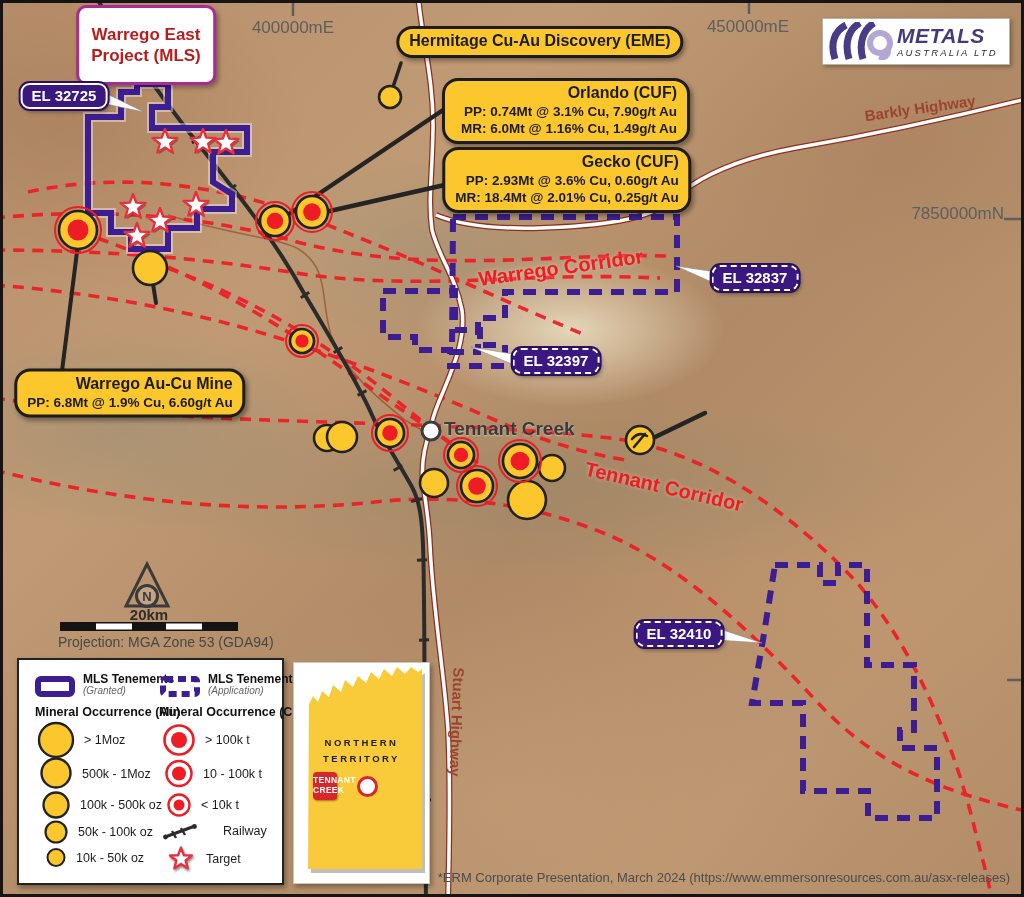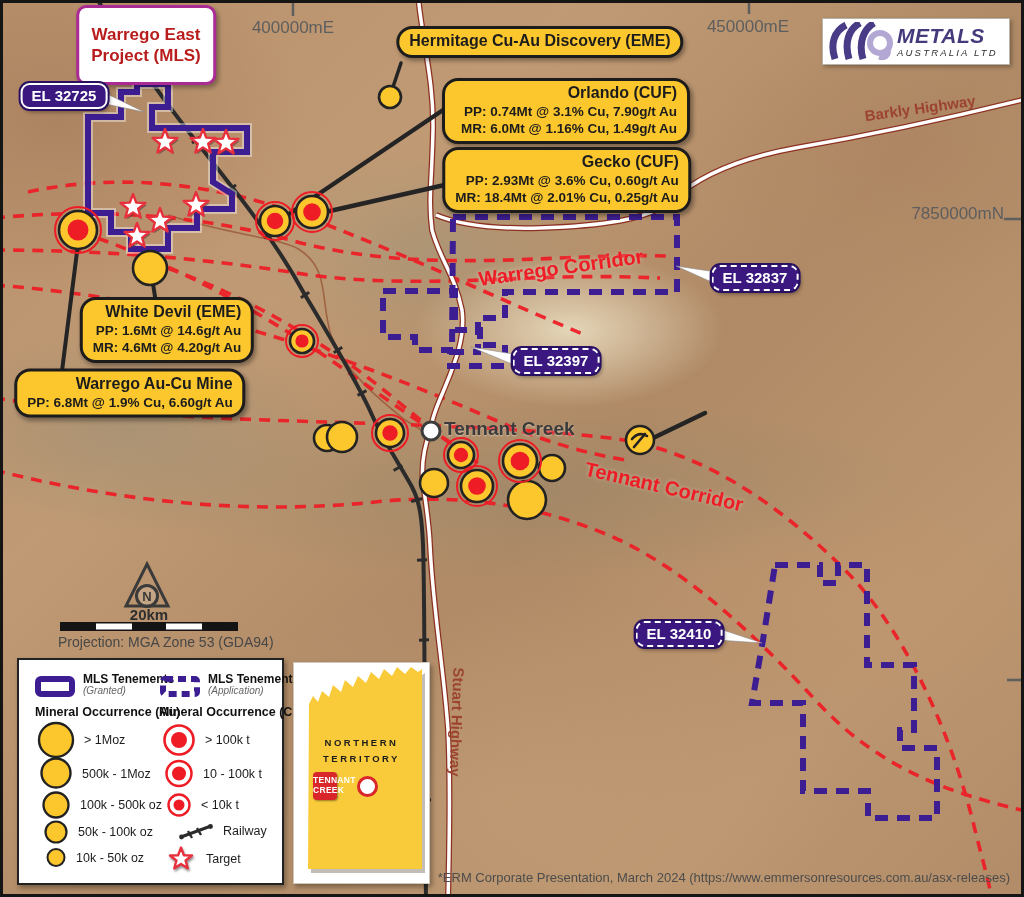--- a/index.html
+++ b/index.html
@@ -263,25 +263,20 @@
   <div class="ov callout center" style="left:566px;top:111px;padding-left:16px;">
     <div class="t">Orlando (CUF)</div>
     <div class="l">PP: 0.74Mt @ 3.1% Cu, 7.90g/t Au</div>
     <div class="l">MR: 6.0Mt @ 1.16% Cu, 1.49g/t Au</div>
   </div>
   <div class="ov callout center" style="left:567px;top:180px;">
     <div class="t">Gecko (CUF)</div>
     <div class="l">PP: 2.93Mt @ 3.6% Cu, 0.60g/t Au</div>
     <div class="l">MR: 18.4Mt @ 2.01% Cu, 0.25g/t Au</div>
   </div>
-  <div class="ov callout center" style="left:167px;top:330px;">
-    <div class="t">White Devil (EME)</div>
-    <div class="l">PP: 1.6Mt @ 14.6g/t Au</div>
-    <div class="l">MR: 4.6Mt @ 4.20g/t Au</div>
-  </div>
   <div class="ov callout center" style="left:130px;top:393px;">
     <div class="t">Warrego Au-Cu Mine</div>
     <div class="l">PP: 6.8Mt @ 1.9% Cu, 6.60g/t Au</div>
   </div>
 
   <div class="ov corridor-label center" style="left:561px;top:268px;transform:translate(-50%,-50%) rotate(-8deg);">Warrego Corridor</div>
   <div class="ov corridor-label center" style="left:664px;top:487px;transform:translate(-50%,-50%) rotate(13deg);">Tennant Corridor</div>
   <div class="ov hwy-label center" style="left:920px;top:108px;transform:translate(-50%,-50%) rotate(-8deg);">Barkly Highway</div>
   <div class="ov hwy-label center" style="left:457px;top:722px;transform:translate(-50%,-50%) rotate(92deg);">Stuart Highway</div>
   <div class="ov town-label" style="left:444px;top:418px;">Tennant Creek</div>
@@ -372,21 +367,21 @@
         </svg>
       <span class="txt">10 - 100k t</span>
     </div>
     <div class="lrow" style="left:147px;top:132px;">
       <svg width="26" height="26">
           <circle cx="13" cy="13" r="10.5" fill="#fff" stroke="#ee1c25" stroke-width="2.4"></circle>
           <circle cx="13" cy="13" r="5.5" fill="#ee1c25"></circle>
         </svg>
       <span class="txt">&lt; 10k t</span>
     </div>
-    <div class="lrow" style="left:159px;top:161px;">
+    <div class="lrow" style="left:143px;top:161px;gap:16px;">
       <svg width="36" height="20">
         <line x1="3" y1="16" x2="33" y2="5" stroke="#2b2b2b" stroke-width="3"></line>
         <line x1="10" y1="10" x2="14" y2="17" stroke="#2b2b2b" stroke-width="2.4"></line>
         <line x1="19" y1="7" x2="23" y2="14" stroke="#2b2b2b" stroke-width="2.4"></line>
         <circle cx="3.5" cy="16" r="2.4" fill="#2b2b2b"></circle>
           <circle cx="32.5" cy="5.5" r="2.4" fill="#2b2b2b"></circle>
       </svg>
       <span class="txt">Railway</span>
     </div>
     <div class="lrow" style="left:144px;top:184px;">

